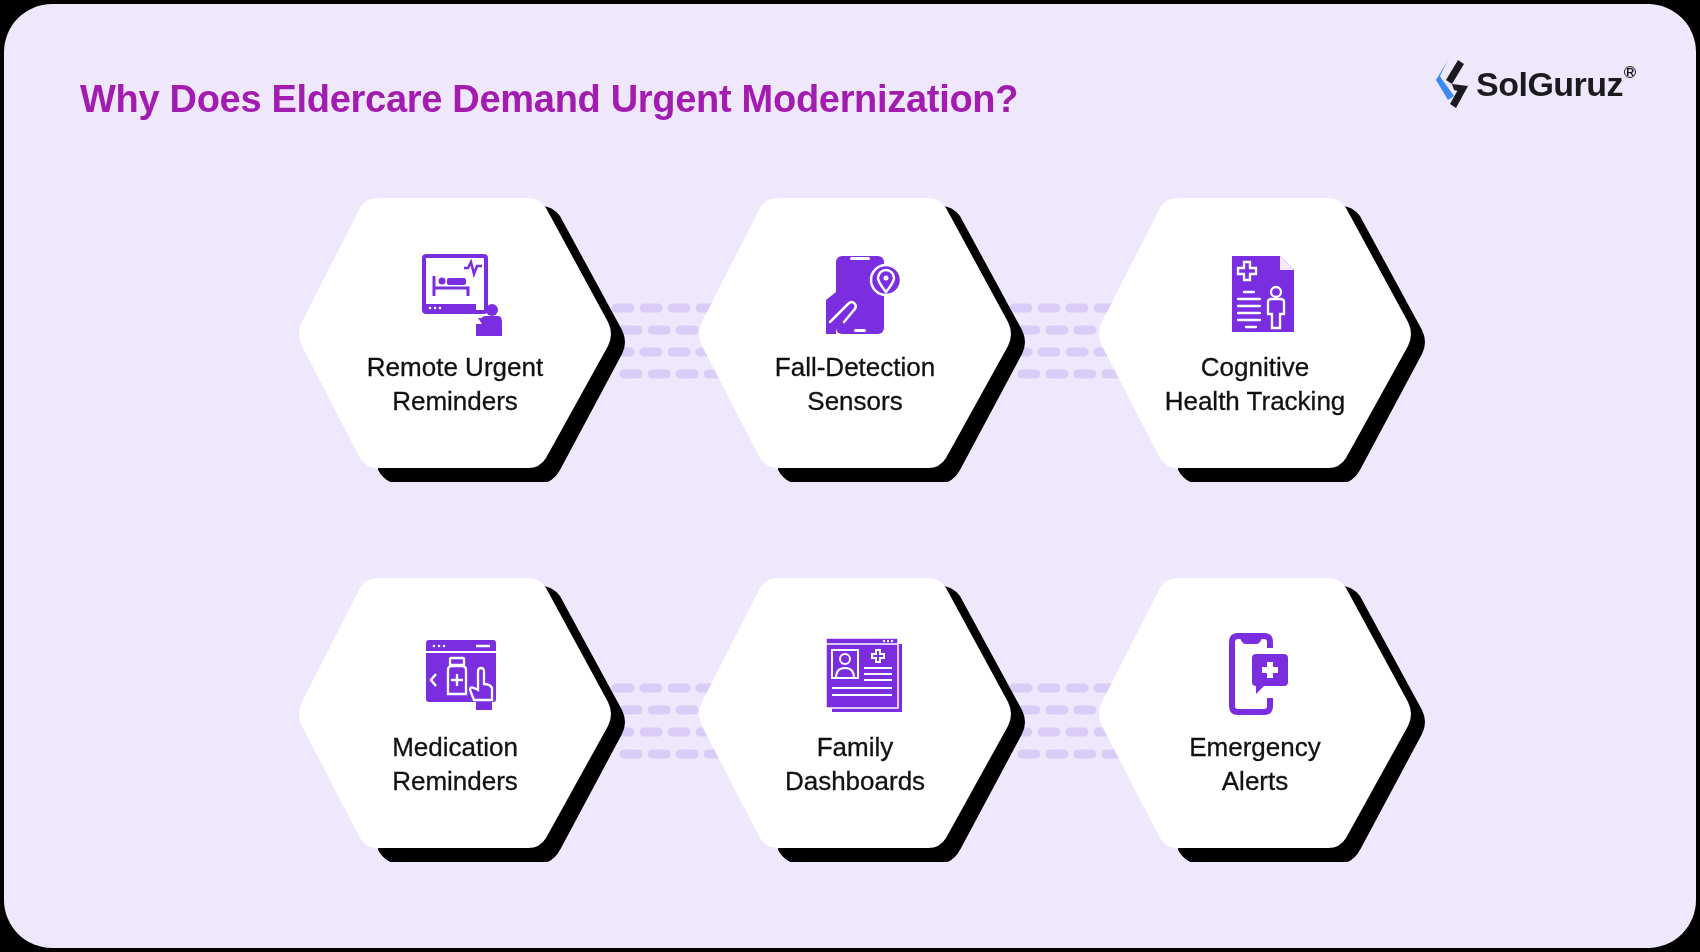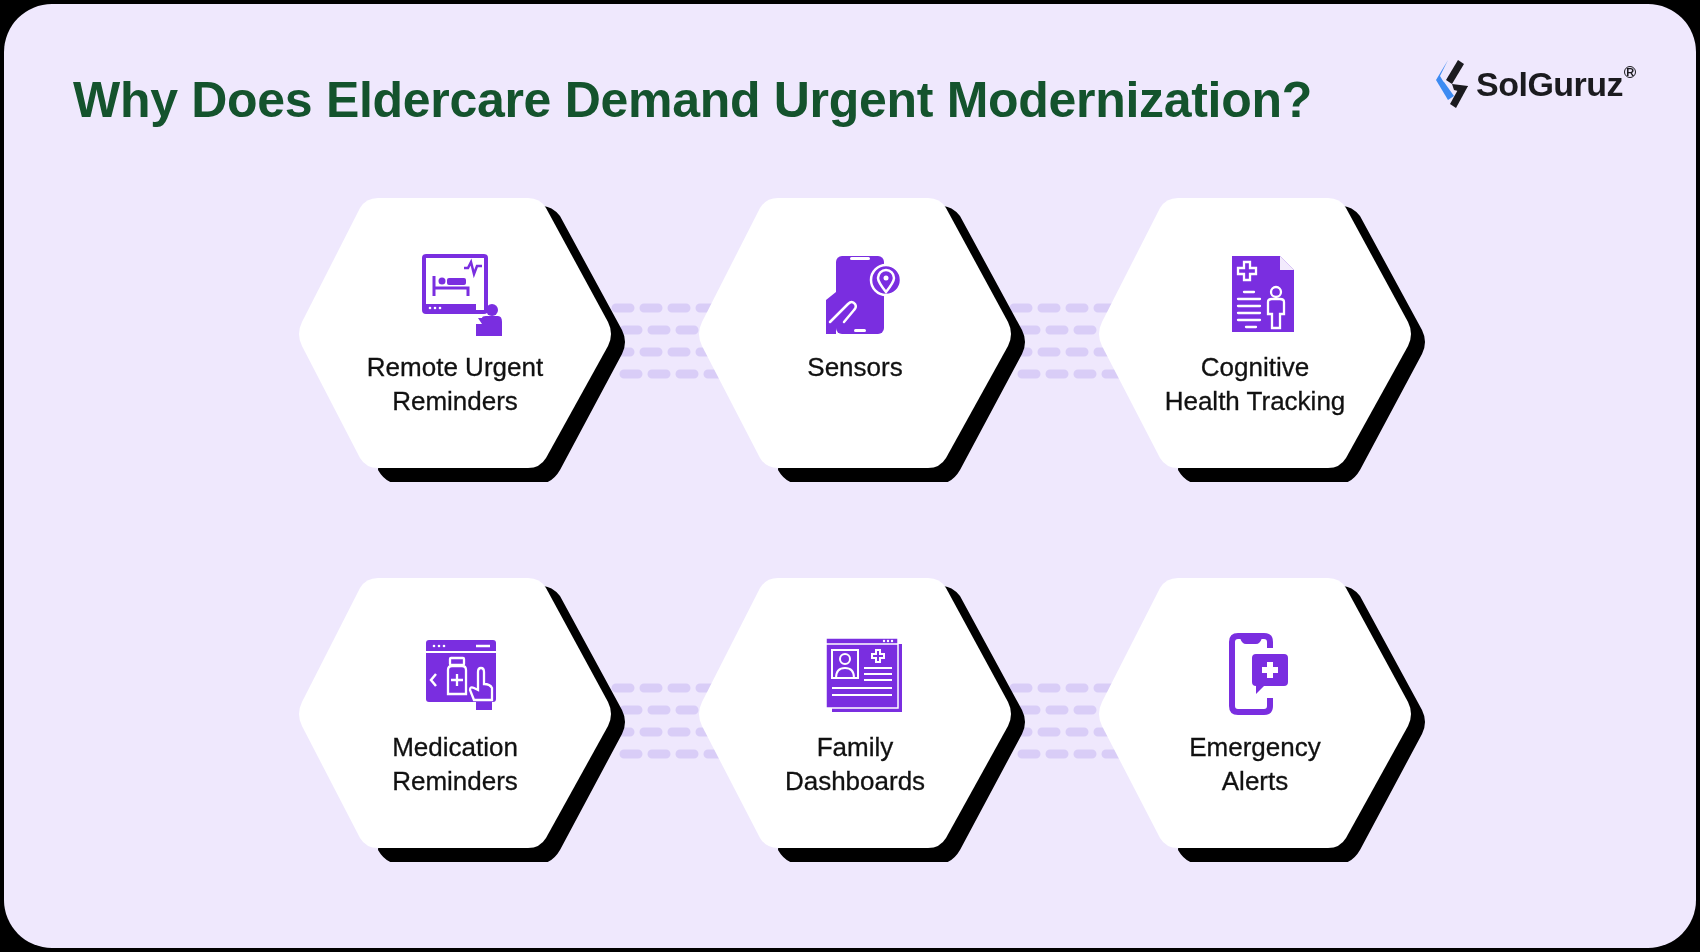--- a/index.html
+++ b/index.html
@@ -2,22 +2,22 @@
 <html><head>
 <meta charset="utf-8">
 <style>
   html, body { margin: 0; padding: 0; background: #000; }
   body { width: 1700px; height: 952px; position: relative; overflow: hidden; font-family: "Liberation Sans", "DejaVu Sans", sans-serif; }
   .frame {
     position: absolute; left: 4px; top: 4px; width: 1692px; height: 944px;
     background: #efe8fd; border-radius: 48px;
   }
   .title {
-    position: absolute; left: 60px; top: 58px; margin: 9px;
-    font-size: 50px; font-weight: 700; color: #14532d; letter-spacing: -0.3px;
+    position: absolute; left: 60px; top: 58px; margin: 16px;
+    font-size: 38px; font-weight: 700; color: #a21caf; letter-spacing: -0.3px;
   }
   .logo { position: absolute; left: 1428px; top: 52px; height: 56px; display: flex; align-items: center; }
   .logo-text { font-size: 34px; font-weight: 700; color: #1b1b1f; margin-left: 4px; letter-spacing: -0.5px; }
   .logo-reg { font-size: 11px; font-weight: 700; color: #1b1b1f; position: relative; top: -12px; margin-left: 1px; border: 1.5px solid #1b1b1f; border-radius: 50%; width: 10px; height: 10px; line-height: 10px; text-align: center; display: inline-block; }
   .connector { position: absolute; }
   .hex { position: absolute; width: 332px; height: 288px; }
   .hex svg.shape { position: absolute; left: 0; top: 0; }
   .hex .icon { position: absolute; left: 50%; top: 58px; transform: translateX(-50%); width: 84px; height: 84px; }
   .hex .label {
     position: absolute; left: 0; right: 14px; top: 156px; text-align: center;
@@ -109,20 +109,21 @@
       <rect x="16" y="4" width="48" height="78" rx="6" fill="#7a2ee0"></rect>
       <rect x="30" y="5" width="20" height="3" rx="1.5" fill="#fff"></rect>
       <rect x="34" y="77" width="12" height="3" rx="1.5" fill="#fff"></rect>
       <path d="M6 48 L16 40 L16 82 L6 82 Z" fill="#7a2ee0"></path>
       <path d="M10 70 L28 52 Q32 48 35 52 Q37 55 34 58 L24 70" fill="none" stroke="#fff" stroke-width="2.5" stroke-linecap="round"></path>
       <circle cx="66" cy="28" r="15" fill="#7a2ee0" stroke="#fff" stroke-width="2.5"></circle>
       <path d="M66 40 Q58 30 58 26 A8 8 0 0 1 74 26 Q74 30 66 40 Z" fill="none" stroke="#fff" stroke-width="2.5"></path>
       <circle cx="66" cy="26" r="2.5" fill="#fff"></circle>
     </svg>
     <div class="label">
+      <div>Fall-Detection</div>
       <div>Sensors</div>
     </div>
   </div>
 
   <div class="hex" style="left:292px; top:570px;">
     <svg class="shape" width="332" height="288" viewBox="0 0 332 288">
       <path d="M92 14 Q84 4 98 4 L238 4 Q248 4 256 14 L318 128 Q324 140 318 152 L256 268 Q248 282 234 282 L96 282 Q82 282 74 268 Z" fill="#000" transform="translate(8,8)"></path>
       <path d="M82 4 L232 4 Q244 4 250 14 L312 128 Q318 140 312 152 L250 264 Q244 274 232 274 L82 274 Q70 274 64 264 L6 152 Q0 140 6 128 L64 14 Q70 4 82 4 Z" fill="#fff"></path>
     </svg>
     <svg class="icon" viewBox="0 0 84 84">

